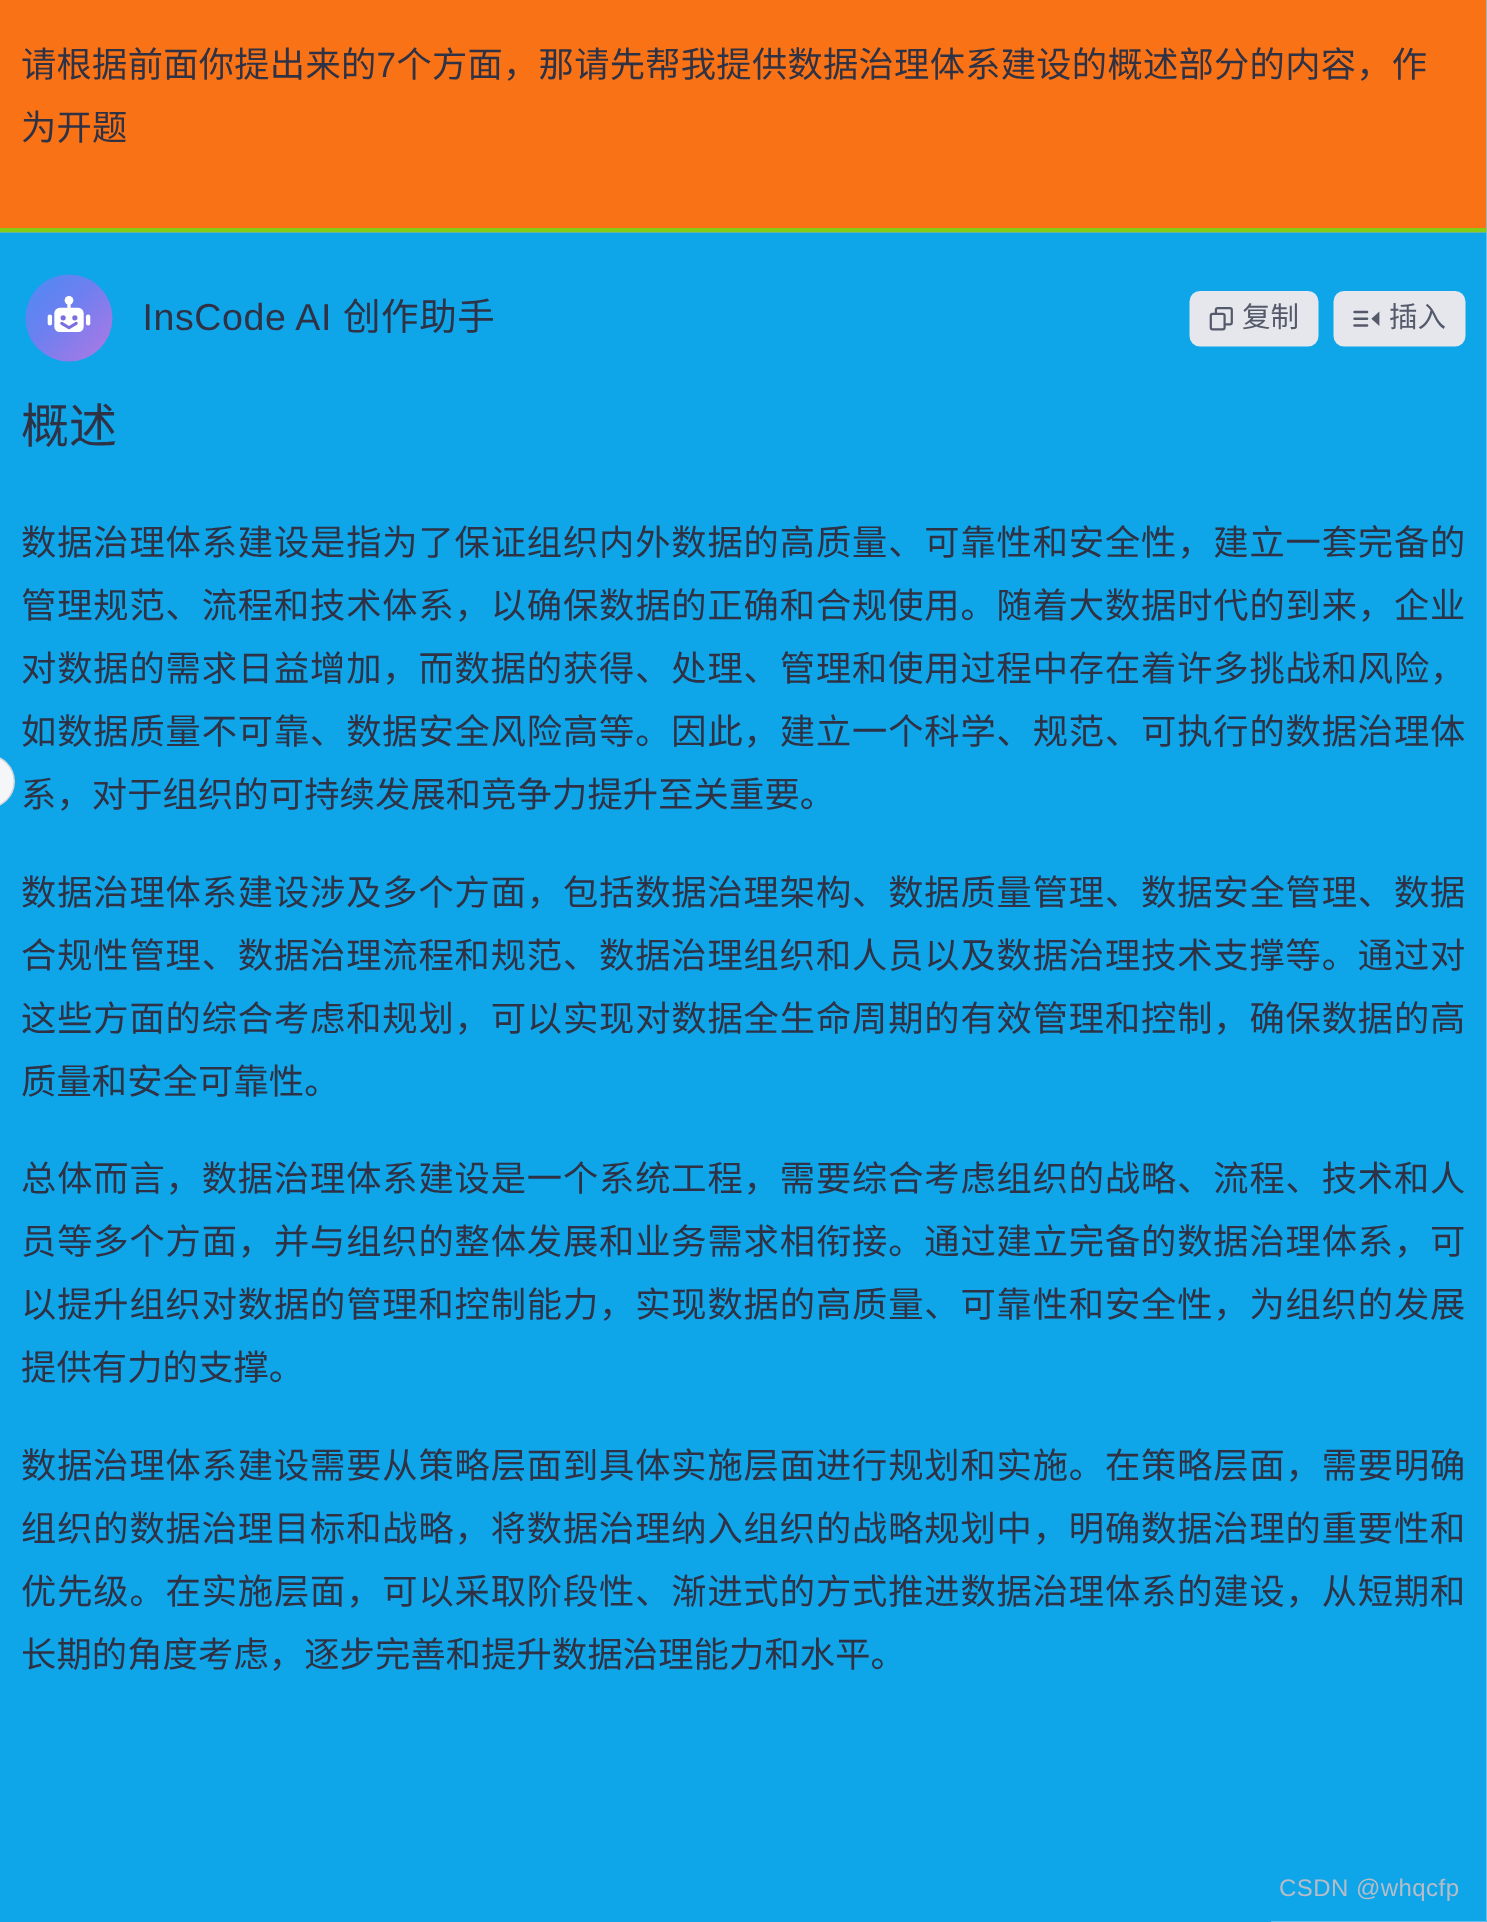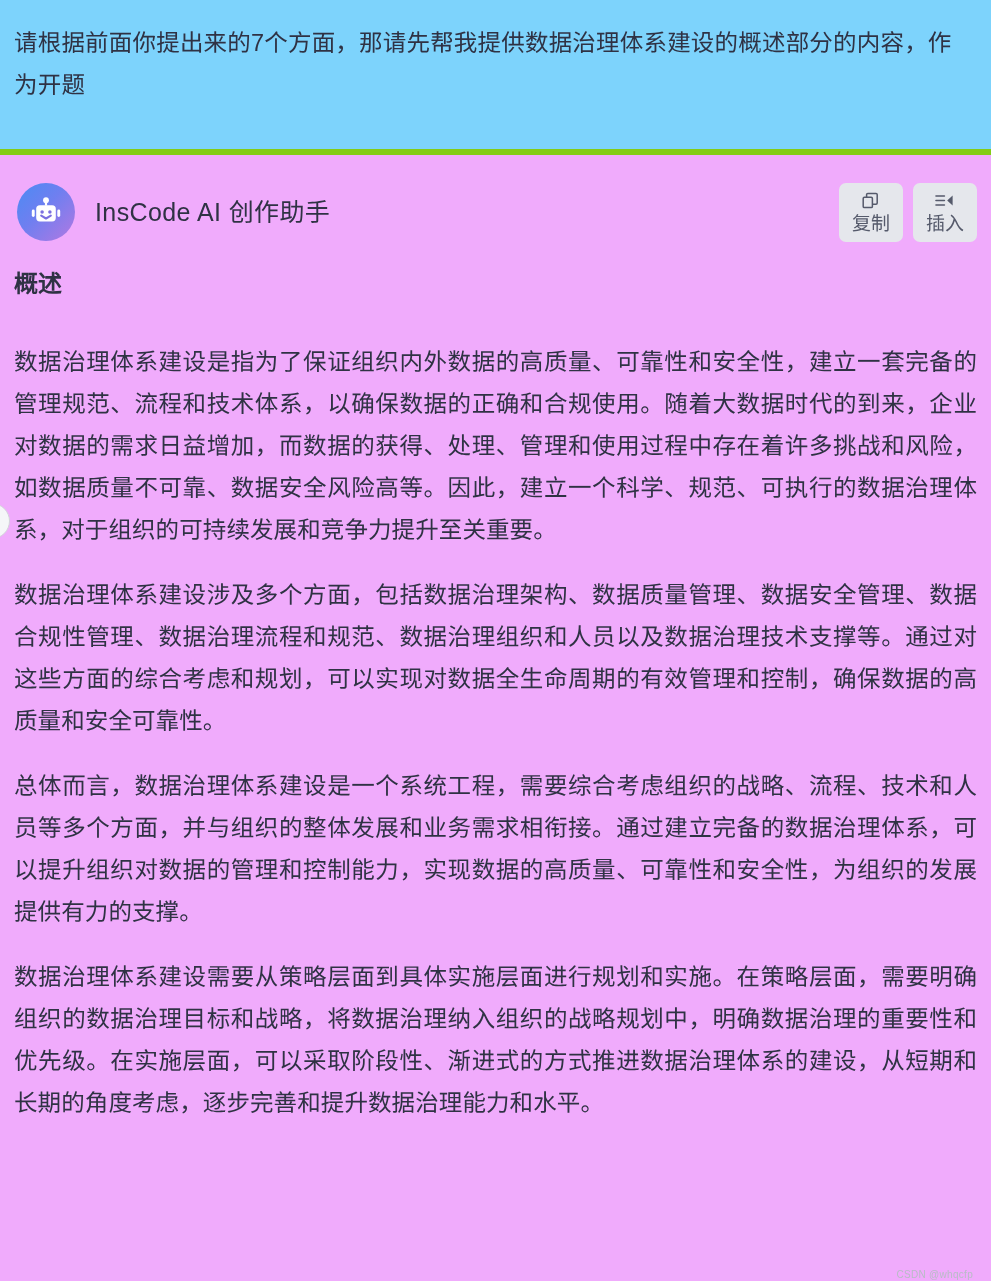--- a/index.html
+++ b/index.html
@@ -13,37 +13,37 @@
     height: 1281px;
     background: #f5f6f8;
     font-family: "Liberation Sans", "DejaVu Sans", sans-serif;
     color: #2f3244;
     overflow: hidden;
     position: relative;
   }
 
   
   .user-block {
-    background: #7dd3fc;
+    background: #f97316;
     padding: 22px 22px 0 14px;
     height: 155px;
-    border-bottom: 6px solid #84cc16;
+    border-bottom: 3px solid #84cc16;
   }
   .user-text {
     font-size: 23.5px;
     line-height: 42px;
     color: #2f3244;
     letter-spacing: 0.2px;
     word-break: break-all;
     margin: 0;
   }
 
   
   .assistant-block {
-    background: #f0abfc;
+    background: #0ea5e9;
     padding: 0 14px 0 14px;
     position: relative;
     height: 1126px;
   }
 
   .assistant-header {
     display: flex;
     align-items: center;
     height: 106px;
     padding-top: 8px;
@@ -85,32 +85,31 @@
     background: #e5e7ec;
     border: none;
     border-radius: 7px;
     padding: 9px 13px;
     font-size: 19px;
     color: #555a6b;
     font-family: inherit;
     cursor: pointer;
     line-height: 1;
     white-space: nowrap;
-    flex-direction: column;
   }
   .action-btn svg { display: block; flex: 0 0 auto; }
 
   
   .md-body {
     padding-top: 6px;
   }
   .md-h {
-    font-size: 24px;
+    font-size: 32px;
     line-height: 34px;
-    font-weight: 700;
+    font-weight: 400;
     color: #2f3244;
     margin: 0 0 0 0;
     padding: 0;
   }
   .md-p {
     font-size: 23.5px;
     line-height: 42px;
     color: #2f3244;
     margin: 23px 0 0 0;
     letter-spacing: 0.1px;
@@ -129,22 +128,22 @@
     height: 36px;
     border: 1px solid #d2d4da;
     border-radius: 50%;
     background: #f5f6f8;
   }
 
   
   .watermark {
     position: absolute;
     right: 18px;
-    bottom: 1px;
-    font-size: 10px;
+    bottom: 12px;
+    font-size: 16px;
     color: #b8bcc6;
     letter-spacing: 0.3px;
     user-select: none;
   }
 </style>
 </head>
 <body>
 
 <div class="user-block">
   <p class="user-text">请根据前面你提出来的7个方面，那请先帮我提供数据治理体系建设的概述部分的内容，作为开题</p>

